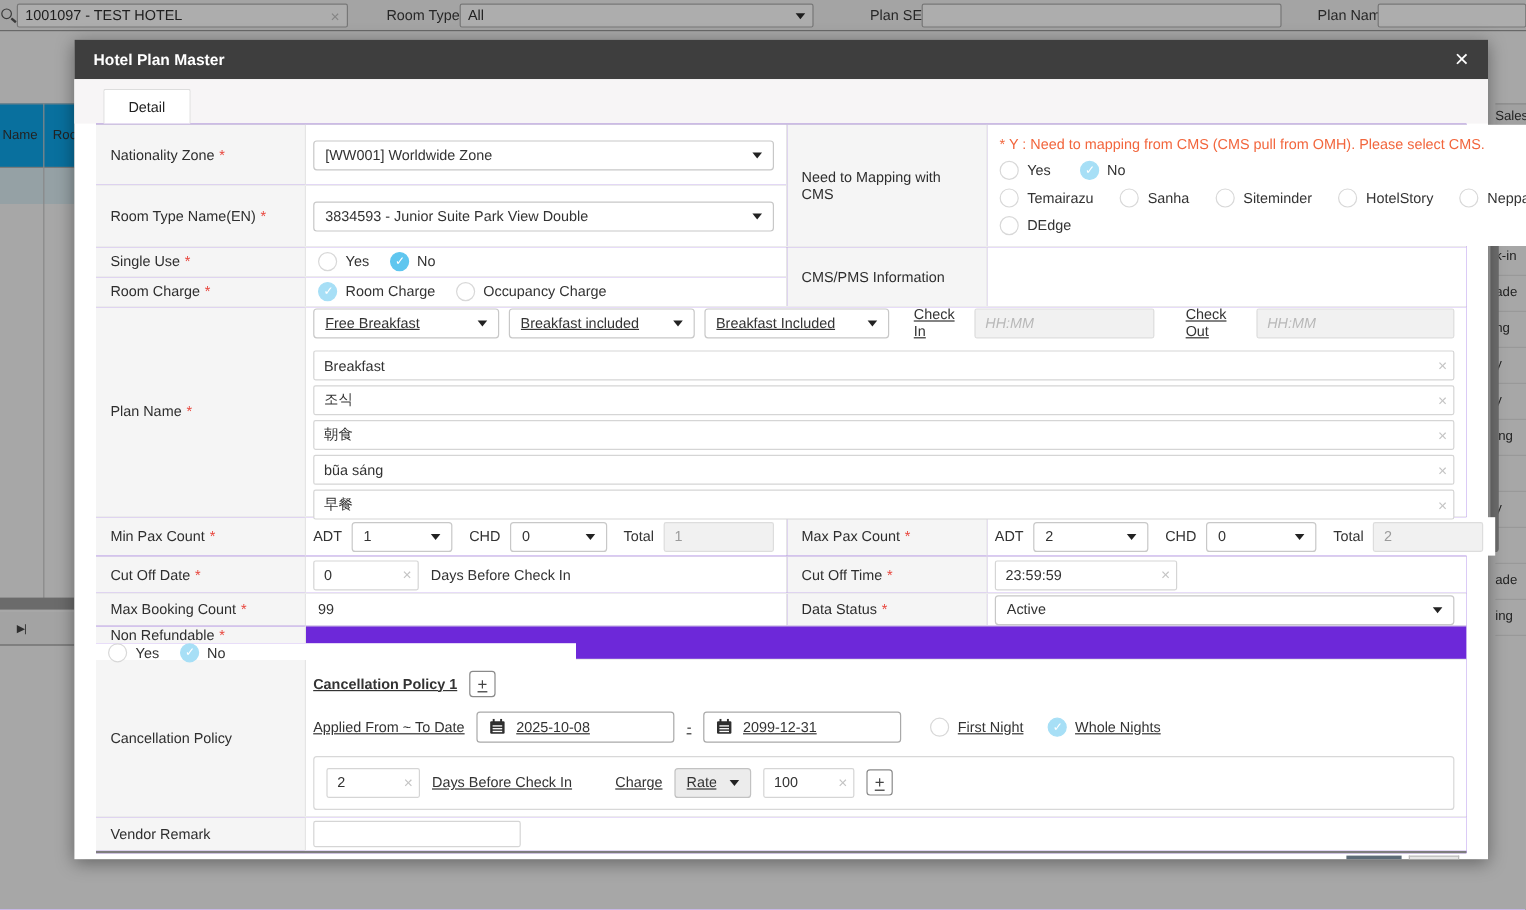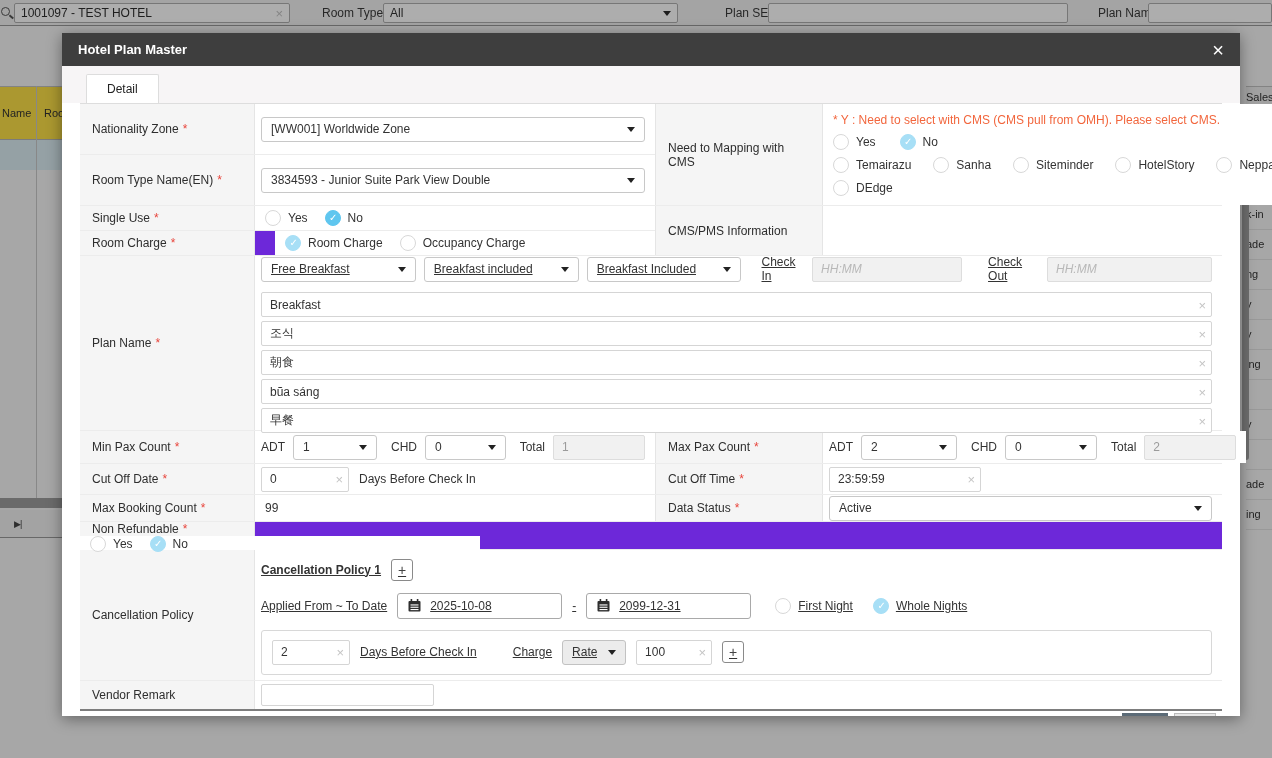--- a/index.html
+++ b/index.html
@@ -10,21 +10,21 @@
   .topbar { position:absolute; top:0; left:0; width:1272px; height:26px; background:#f2f2f2; border-bottom:1px solid #9a9a9a; }
   .tb-label { position:absolute; top:6px; font-size:12px; color:#3a3a3a; white-space:nowrap; }
   .tb-box { position:absolute; top:3px; height:20px; background:#fff; border:1px solid #b0b0b0; border-radius:2px; display:flex; align-items:center; padding:0 6px; }
   .tb-box input { flex:1; border:none; outline:none; background:transparent; font:12px "Liberation Sans",sans-serif; color:#2f2f2f; min-width:0; }
   .mag { position:absolute; left:1px; top:7px; width:9px; height:9px; border:1.5px solid #555; border-radius:50%; }
   .mag::after { content:""; position:absolute; left:7px; top:8px; width:5px; height:1.5px; background:#555; transform:rotate(40deg); }
   .clear { color:#c4c4c4; font-size:13px; line-height:1; cursor:pointer; }
   .caret { width:0; height:0; border-left:4px solid transparent; border-right:4px solid transparent; border-top:5px solid #2b2b2b; margin-left:8px; flex:none; }
 
   .bg-left { position:absolute; left:0; top:86px; width:62px; height:460px; overflow:hidden; }
-  .bgl-header { position:absolute; left:0; top:0; width:62px; height:54px; background:#fde047; border-top:1px solid #c2c2c2; border-bottom:1px solid #b5b5b5; }
+  .bgl-header { position:absolute; left:0; top:0; width:62px; height:54px; background:#0ea5e9; border-top:1px solid #c2c2c2; border-bottom:1px solid #b5b5b5; }
   .bgl-header span { position:absolute; bottom:20px; font-size:11px; color:#333; white-space:nowrap; }
   .bgl-vline { position:absolute; left:36px; top:0; width:1px; height:414px; background:#c9c9c9; }
   .bgl-selected { position:absolute; left:0; top:54px; width:62px; height:30px; background:#dcedf4; }
   .bgl-hscroll { position:absolute; left:0; top:412px; width:62px; height:10px; background:#9e9e9e; }
   .bgl-pager { position:absolute; left:0; top:424px; width:62px; height:28px; background:#f0f0f0; border-bottom:1px solid #9a9a9a; display:flex; align-items:center; }
   .bgl-pager span { margin-left:14px; font-size:9px; color:#444; letter-spacing:-1px; }
 
   .bg-right { position:absolute; left:1246px; top:86px; width:26px; height:470px; overflow:hidden; font-size:11px; color:#333; }
   .bgr-group { height:22px; border-top:1px solid #c2c2c2; border-bottom:1px solid #b5b5b5; background:#ededed; padding-top:4px; white-space:nowrap; }
   .bgr-header { height:32px; border-bottom:1px solid #b5b5b5; background:#ededed; padding-top:8px; white-space:nowrap; }
@@ -188,21 +188,21 @@
                 <span>3834593 - Junior Suite Park View Double</span>
               </div>
             </div>
           </div>
         </div>
         <div class="col-right">
           <div class="lbl r">
             <span>Need to Mapping with CMS</span>
           </div>
           <div class="fld cms-cell">
-            <div class="notice">* Y : Need to select with CMS (CMS pull from OMH). Please select CMS.</div>
+            <div class="notice">* Y : Need to mapping from CMS (CMS pull from OMH). Please select CMS.</div>
             <div class="cms-row">
               <div class="opt">
                 <span class="radio"></span>
                 <span class="optlbl">Yes</span>
               </div>
               <div class="opt">
                 <span class="radio lt checked"></span>
                 <span class="optlbl">No</span>
               </div>
             </div>
@@ -249,21 +249,21 @@
               <div class="opt" style="margin-left:4px;">
                 <span class="radio"></span>
                 <span class="optlbl">Yes</span>
               </div>
               <div class="opt" style="margin-left:10px;">
                 <span class="radio checked"></span>
                 <span class="optlbl">No</span>
               </div>
             </div>
           </div>
-          <div class="subrow" style="height:25px;gap:20px;">
+          <div class="subrow" style="height:25px;">
             <div class="lbl">
               <span>Room Charge</span>
                 <span class="req">*</span>
             </div>
             <div class="fld" style="gap:7px;">
               <div class="opt" style="margin-left:4px;">
                 <span class="radio lt checked"></span>
                 <span class="optlbl">Room Charge</span>
               </div>
               <div class="opt" style="margin-left:10px;">

